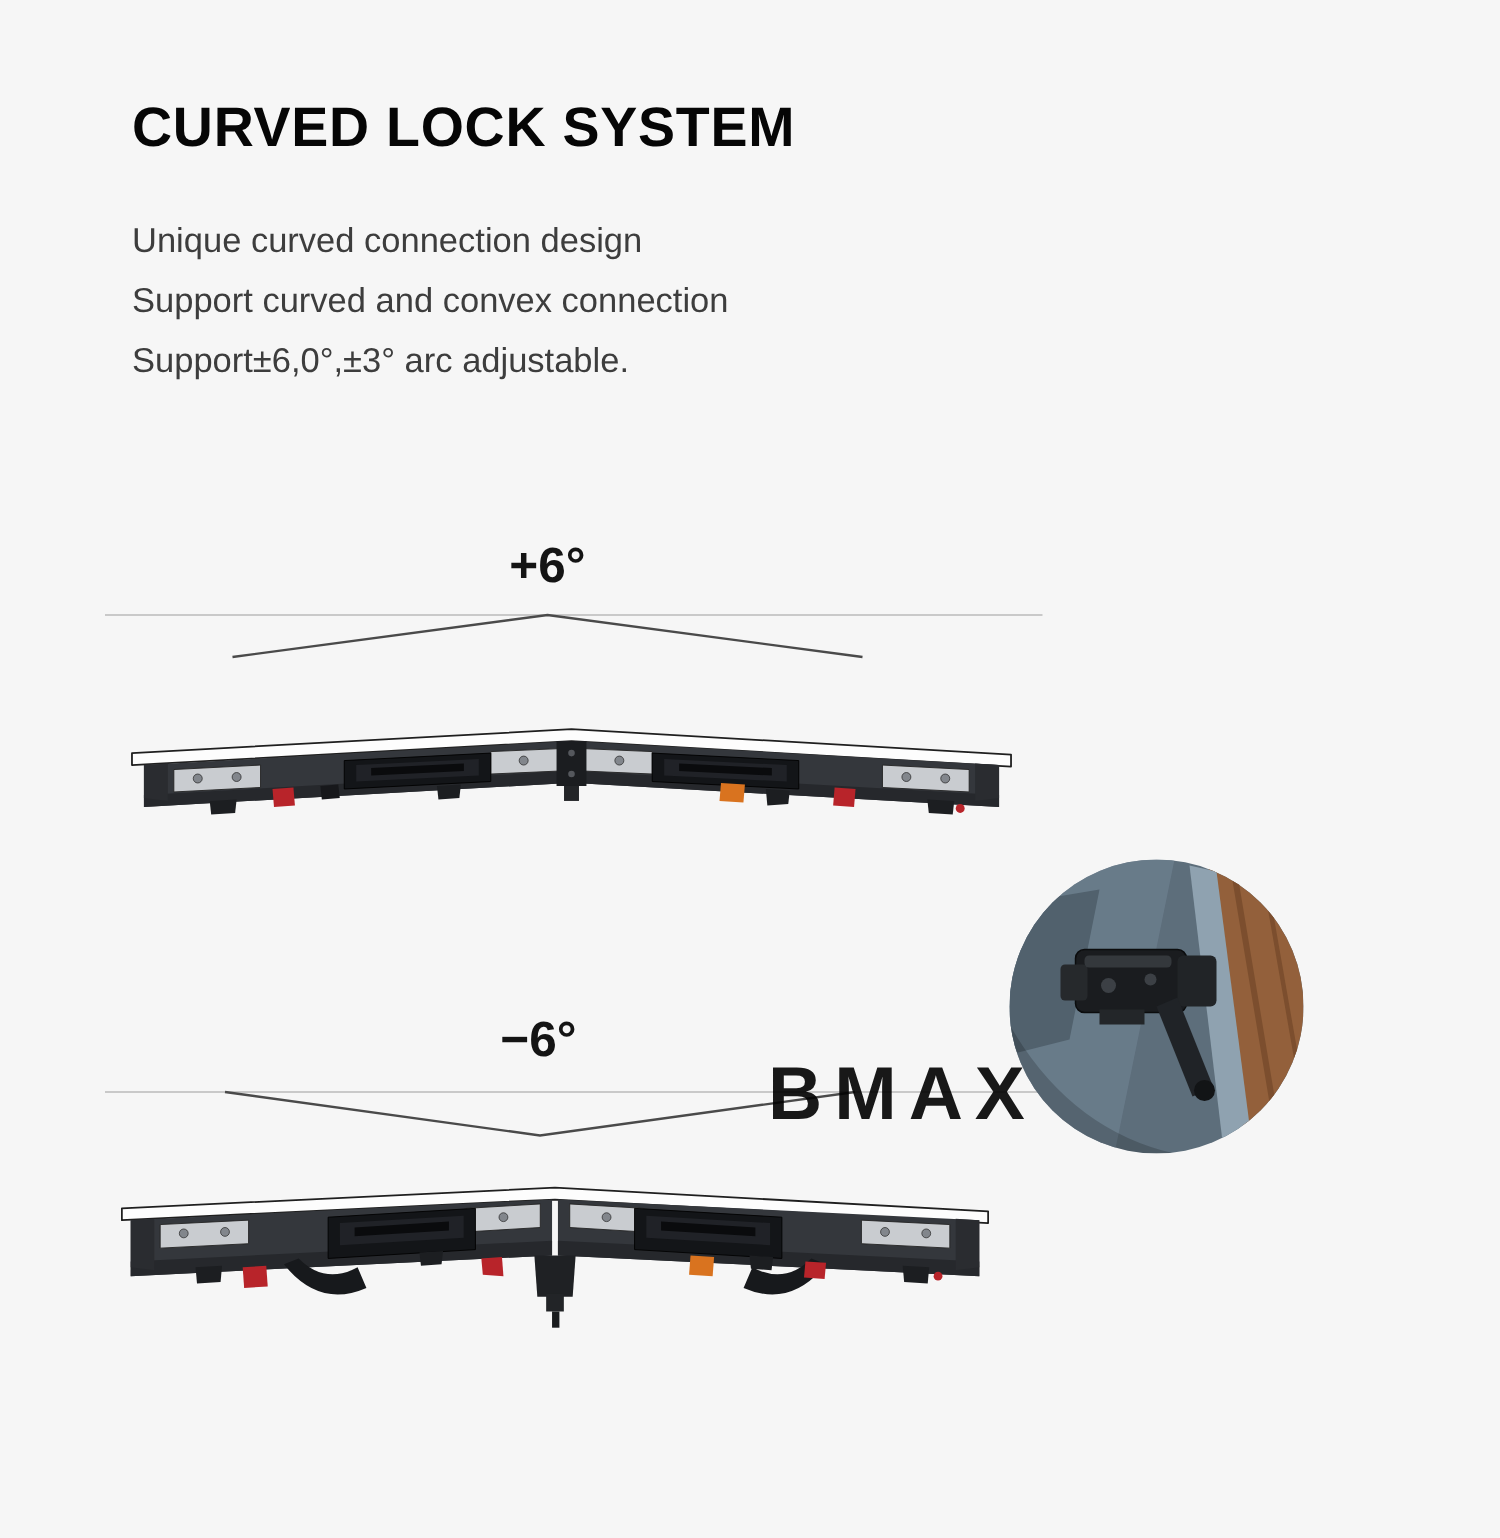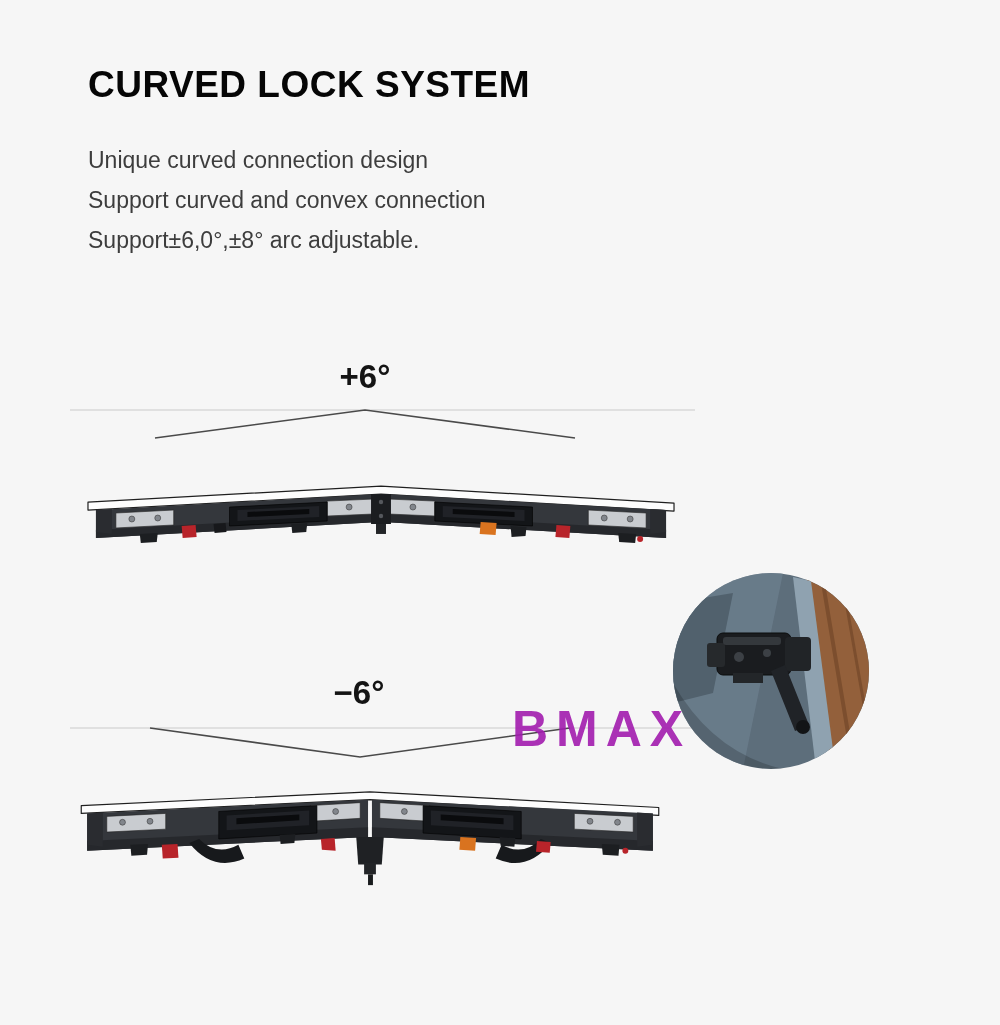--- a/index.html
+++ b/index.html
@@ -25,34 +25,34 @@
   .indicator{position:absolute;}
   .indicator.convex{left:70px;top:402px;}
   .indicator.concave{left:70px;top:720px;}
   .panels{position:absolute;}
   .panels.convex{left:82px;top:476px;}
   .panels.concave{left:75px;top:782px;}
   .lock-photo{position:absolute;left:673px;top:573px;z-index:1;}
   .watermark{
     position:absolute;left:512px;top:700px;z-index:2;
     font-size:50px;font-weight:800;letter-spacing:8px;
-    color:#a21caf;opacity:.9;user-select:none;
+    color:#000000;opacity:.9;user-select:none;
   }
 </style>
 </head>
 <body>
 
 <div class="page">
 
   <h1 class="title">CURVED LOCK SYSTEM</h1>
 
   <div class="desc">
     <p>Unique curved connection design</p>
     <p>Support curved and convex connection</p>
-    <p>Support±6,0°,±8° arc adjustable.</p>
+    <p>Support±6,0°,±3° arc adjustable.</p>
   </div>
 
   <div class="angle-label convex">+6°</div>
 
   <svg class="indicator convex" width="630" height="42" viewBox="0 0 630 42">
     <line x1="0" y1="8" x2="625" y2="8" stroke="#c9c9c9" stroke-width="1.2"></line>
     <polyline points="85,36 295,8 505,36" fill="none" stroke="#4a4a4a" stroke-width="1.6"></polyline>
   </svg>
 
   <svg class="panels convex" width="598" height="92" viewBox="0 0 600 92">

